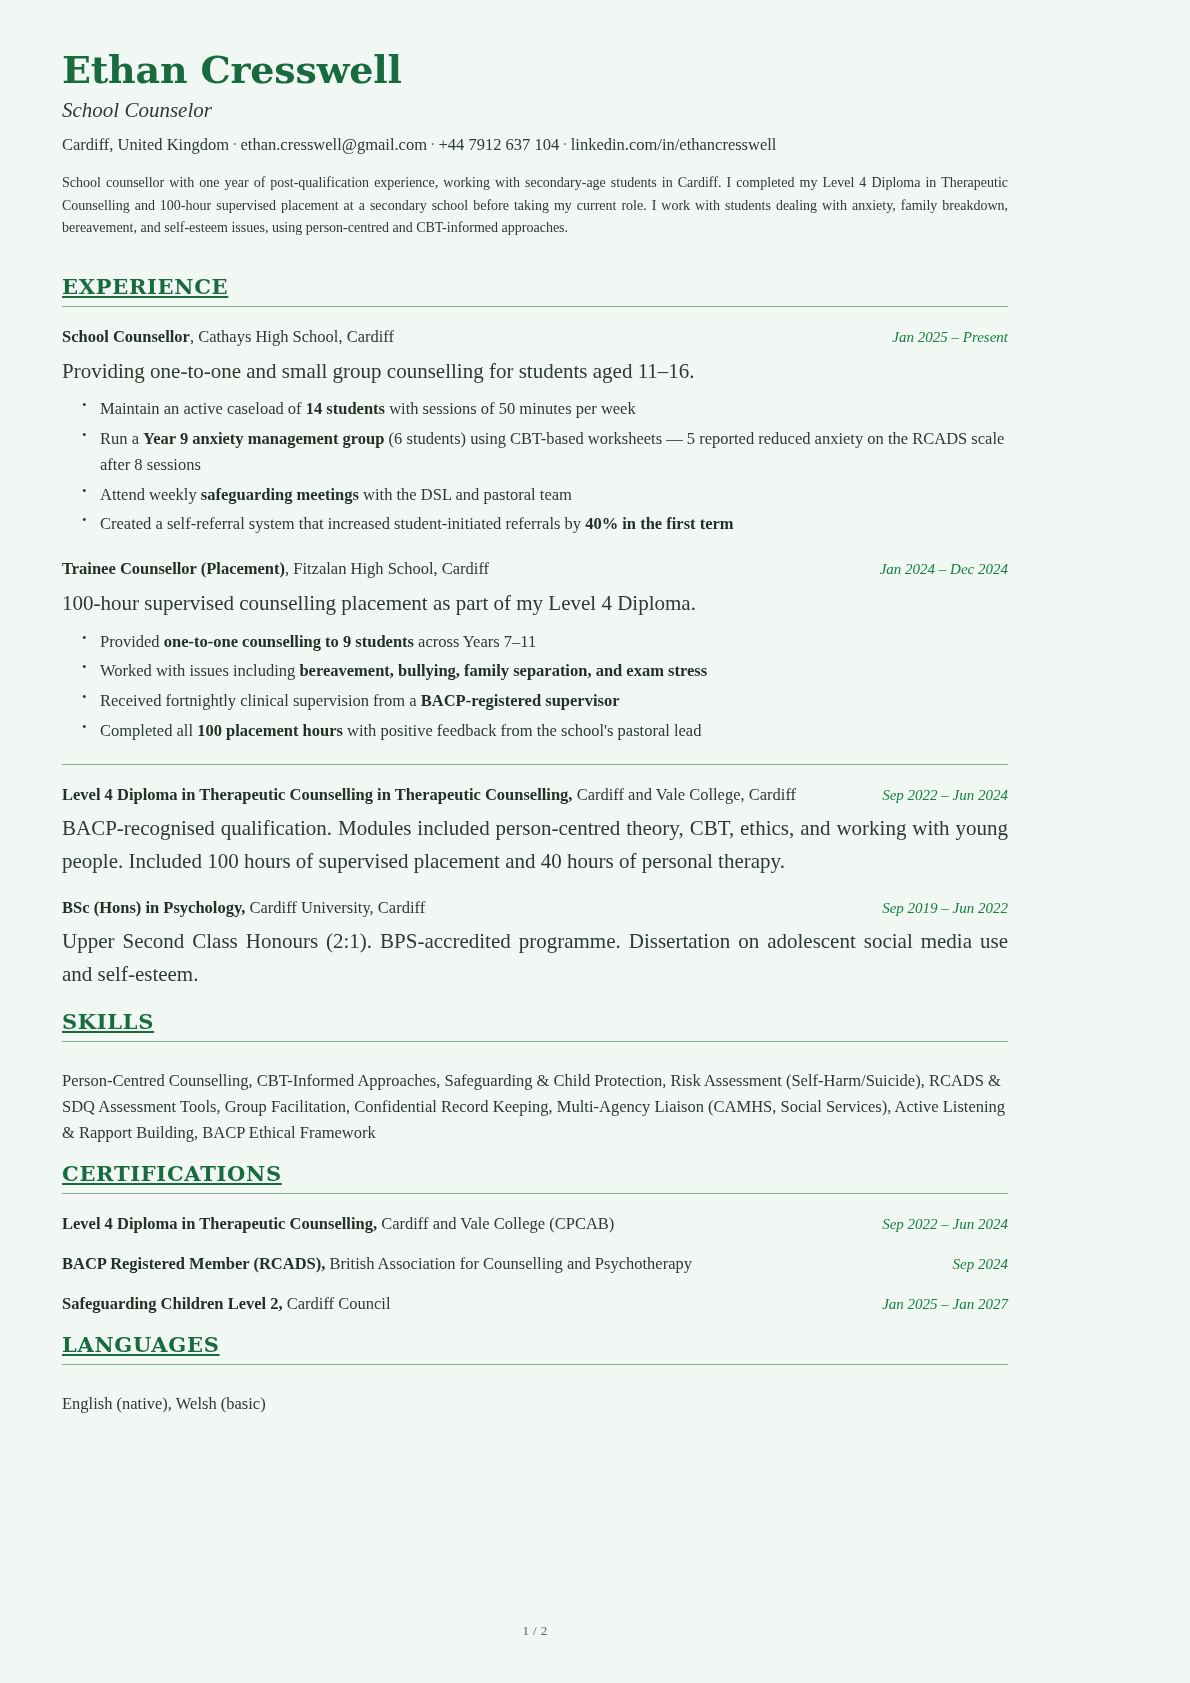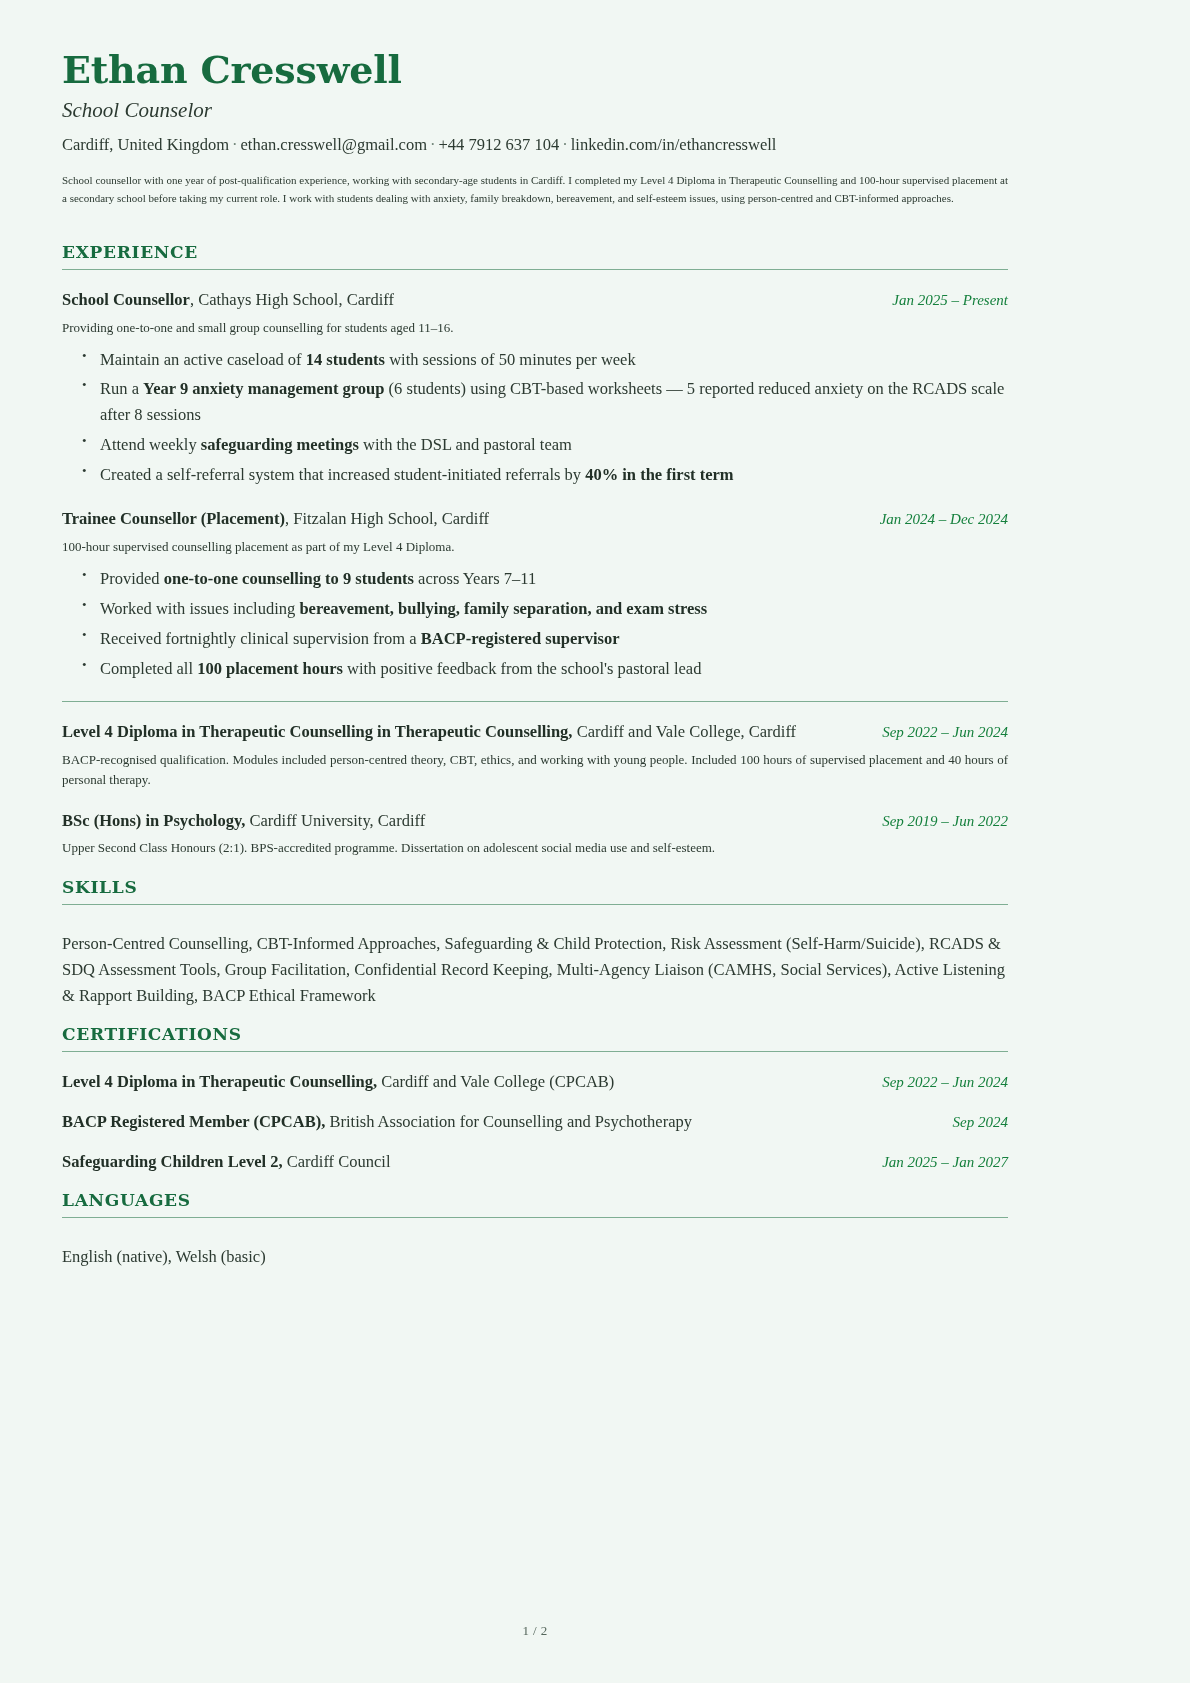--- a/index.html
+++ b/index.html
@@ -43,39 +43,40 @@
     font-size: 16.5px;
     color: #2c3a31;
     line-height: 1.4;
     margin: 0 0 16px 0;
   }
   .contact .sep {
     color: #6f8377;
     padding: 0 3px;
   }
   .summary {
-    font-size: 11px;
+    font-size: 14px;
     line-height: 1.62;
     text-align: justify;
     margin: 0 0 34px 0;
     color: #2c3a31;
   }
 
   
   .section {
     margin-bottom: 4px;
   }
   .section-title {
     font-family: "DejaVu Serif", "Liberation Serif", serif;
-    font-size: 17px;
+    font-size: 21px;
     font-weight: bold;
     color: #176b3f;
     letter-spacing: 0.7px;
     text-transform: uppercase;
     margin: 0 0 7px 0;
+    text-decoration: underline;
   }
   .section-rule {
     height: 1px;
     background: #7fae93;
     width: 100%;
     margin: 0 0 18px 0;
   }
 
   
   .entry {
@@ -101,21 +102,21 @@
   }
   .entry-date {
     font-size: 15px;
     font-style: italic;
     color: #15803d;
     white-space: nowrap;
     flex: 0 0 auto;
     text-align: right;
   }
   .entry-desc {
-    font-size: 13px;
+    font-size: 21px;
     line-height: 1.55;
     margin: 6px 0 0 0;
   }
   .entry-desc.justify {
     text-align: justify;
   }
   ul.bullets {
     list-style: none;
     margin: 9px 0 0 0;
     padding: 0 0 0 20px;
@@ -249,21 +250,21 @@
 
   <div class="section certifications">
     <div class="section-title">CERTIFICATIONS</div>
     <div class="section-rule"></div>
     <div id="certification-rows">
         <div class="cert-row">
           <div><span class="cert-name">Level 4 Diploma in Therapeutic Counselling,</span><span> Cardiff and Vale College (CPCAB)</span></div>
           <div class="entry-date">Sep 2022 – Jun 2024</div>
         </div>
         <div class="cert-row">
-          <div><span class="cert-name">BACP Registered Member (CPCAB),</span><span> British Association for Counselling and Psychotherapy</span></div>
+          <div><span class="cert-name">BACP Registered Member (RCADS),</span><span> British Association for Counselling and Psychotherapy</span></div>
           <div class="entry-date">Sep 2024</div>
         </div>
         <div class="cert-row">
           <div><span class="cert-name">Safeguarding Children Level 2,</span><span> Cardiff Council</span></div>
           <div class="entry-date">Jan 2025 – Jan 2027</div>
         </div>
       </div>
   </div>
 
   <div class="section languages">

